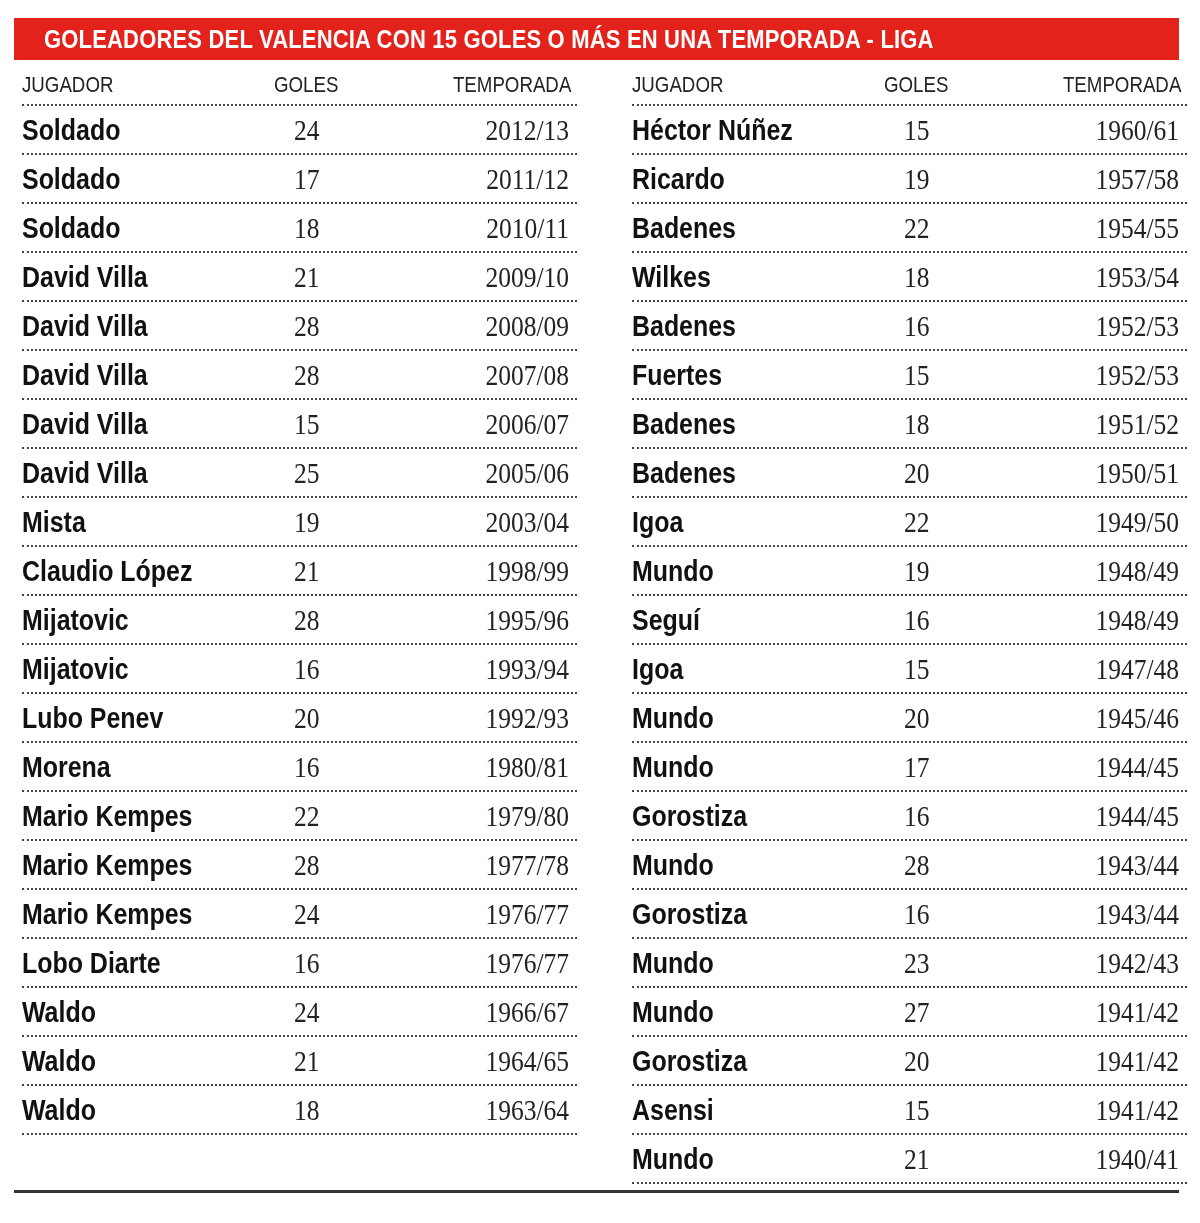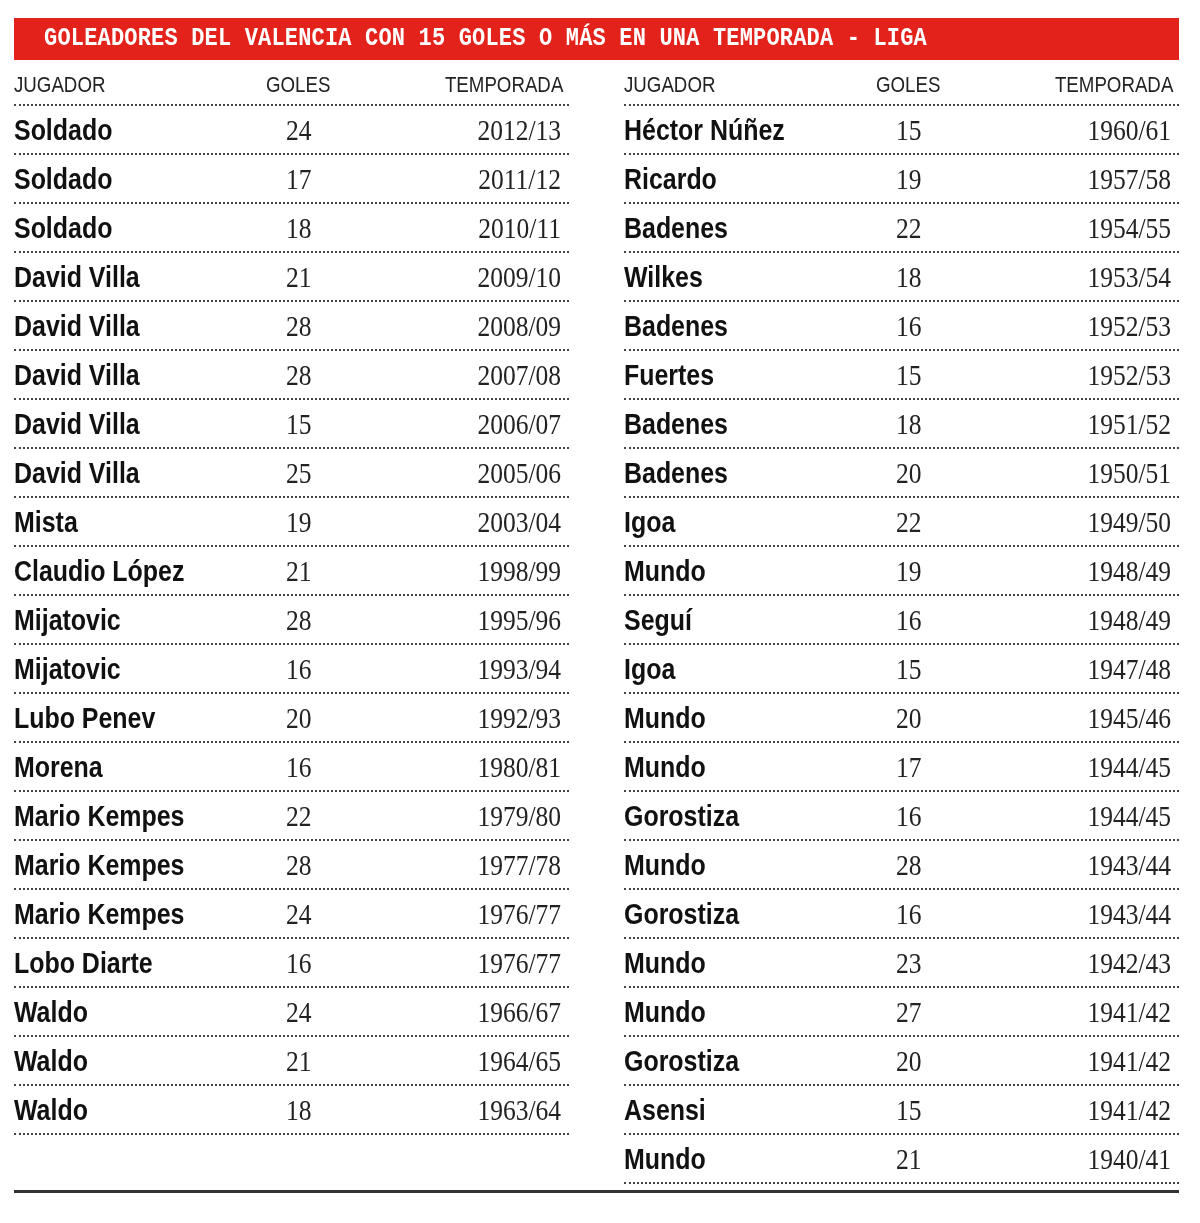--- a/index.html
+++ b/index.html
@@ -1,24 +1,24 @@
 <!DOCTYPE html>
 <html><head>
 <meta charset="utf-8">
 <style>
   html, body { margin:0; padding:0; background:#ffffff; }
   body { width:1200px; height:1223px; position:relative; overflow:hidden;
          font-family:"Liberation Sans", sans-serif; color:#111; }
   .banner { position:absolute; left:14px; top:18px; width:1165px; height:42px;
-            background:#e3221c; color:#fff; font-family:Liberation Mono, monospace;
+            background:#e3221c; color:#fff; font-family:Liberation Sans, sans-serif;
             font-weight:bold; font-size:25px; line-height:42px; padding-left:30px;
             box-sizing:border-box; letter-spacing:0.2px; white-space:nowrap;
             transform-origin:left center; }
   .banner span { display:inline-block; transform:scaleX(0.88); transform-origin:left center; }
-  .tbl { position:absolute; top:66px; }
+  .tbl { position:absolute; top:66px;margin-left:8px; }
   .tbl.left { left:14px; width:555px; }
   .tbl.right { left:624px; width:555px; }
   .hdr { height:38px; position:relative; border-bottom:2px dotted #444; }
   .hdr div { position:absolute; top:6px; font-size:22px; color:#222;
              transform:scaleX(0.85); }
   .hdr .c1 { left:0; transform-origin:left center; }
   .hdr .c2 { left:252px; transform-origin:left center; }
   .hdr .c3 { right:6px; transform-origin:right center; }
   .row { height:47px; position:relative; border-bottom:2px dotted #444; }
   .row div { position:absolute; top:6px; font-size:29px; line-height:36px; white-space:nowrap; }

